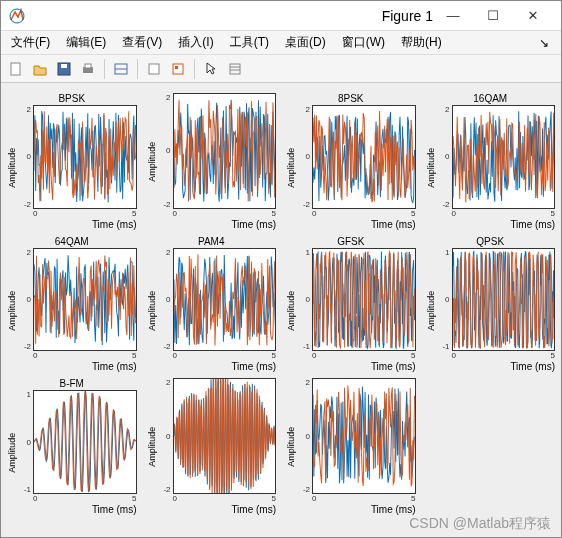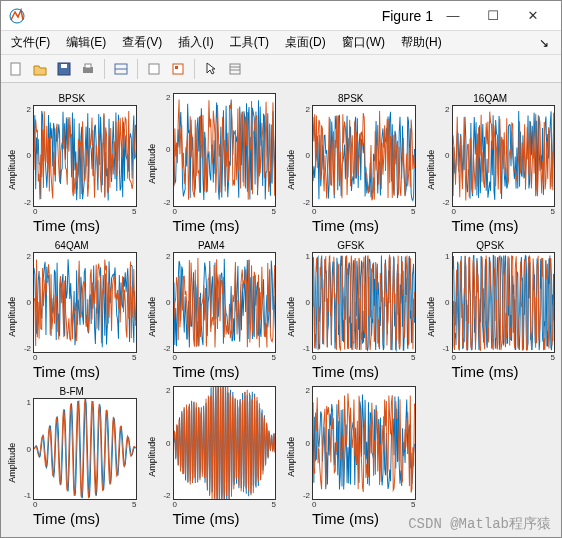--- a/index.html
+++ b/index.html
@@ -9,34 +9,34 @@
   .titlebar .icon { width: 16px; height: 16px; margin-right: 6px; }
   .titlebar .title { flex: 1; font-size: 14px; text-align: right; }
   .titlebar .btns { display: flex; gap: 0; }
   .titlebar .btn { width: 40px; height: 28px; display: flex; align-items: center; justify-content: center; font-size: 13px; color: #333; }
   .menubar { height: 24px; display: flex; align-items: center; padding: 0 4px; background: #f5f5f5; border-bottom: 1px solid #ddd; gap: 4px; }
   .menubar span { padding: 2px 6px; font-size: 12px; }
   .menubar .accel { margin-left: auto; padding-right: 8px; }
   .toolbar { height: 28px; display: flex; align-items: center; padding: 0 4px; background: #f5f5f5; border-bottom: 1px solid #ccc; gap: 2px; }
   .toolbar .tbtn { width: 22px; height: 22px; display: flex; align-items: center; justify-content: center; border: 1px solid transparent; }
   .toolbar .sep { width: 1px; height: 20px; background: #ccc; margin: 0 3px; }
-  .figure-area { flex: 1; background: #eee; position: relative; padding: 10px 6px 10px 6px; }
+  .figure-area { flex: 1; background: #eee; position: relative; padding: 10px 6px 22px 6px; }
   .grid { display: grid; grid-template-columns: repeat(4, 1fr); grid-template-rows: repeat(3, 1fr); gap: 6px 10px; height: 100%; }
   .cell { position: relative; display: flex; flex-direction: column; }
   .cell.empty { visibility: hidden; }
   .chart-title { text-align: center; font-size: 10px; height: 12px; }
   .chart-body { flex: 1; display: flex; }
   .ylabel { writing-mode: vertical-rl; transform: rotate(180deg); font-size: 9px; text-align: center; width: 10px; }
   .plot-wrap { flex: 1; display: flex; flex-direction: column; }
   .yticks-and-plot { flex: 1; display: flex; }
   .yticks { width: 16px; display: flex; flex-direction: column; justify-content: space-between; font-size: 8px; text-align: right; padding-right: 2px; color: #333; }
   .svgplot { flex: 1; background: #fff; border: 1px solid #333; }
   .xticks { height: 10px; display: flex; justify-content: space-between; font-size: 8px; padding-left: 16px; color: #333; }
-  .xlabel { text-align: left; font-size: 15px; padding-left: 16px; }
-  .watermark { position: absolute; right: 10px; bottom: 4px; font-size: 14px; color: rgba(120,120,120,0.7); font-family: Liberation Mono, monospace; }
+  .xlabel { text-align: right; font-size: 10px; padding-left: 16px; }
+  .watermark { position: absolute; right: 10px; bottom: 4px; font-size: 14px; color: rgba(120,120,120,0.7); font-family: Liberation Sans, sans-serif; }
 </style>
 </head>
 <body>
 
 <div class="window">
   <div class="titlebar">
     <svg class="icon" viewBox="0 0 16 16">
         <path d="M2 12 L6 4 L9 9 L12 2 L14 12" fill="none" stroke="#d95319" stroke-width="1.5"></path>
         <circle cx="8" cy="8" r="7" fill="none" stroke="#0076a8" stroke-width="1"></circle>
       </svg>

